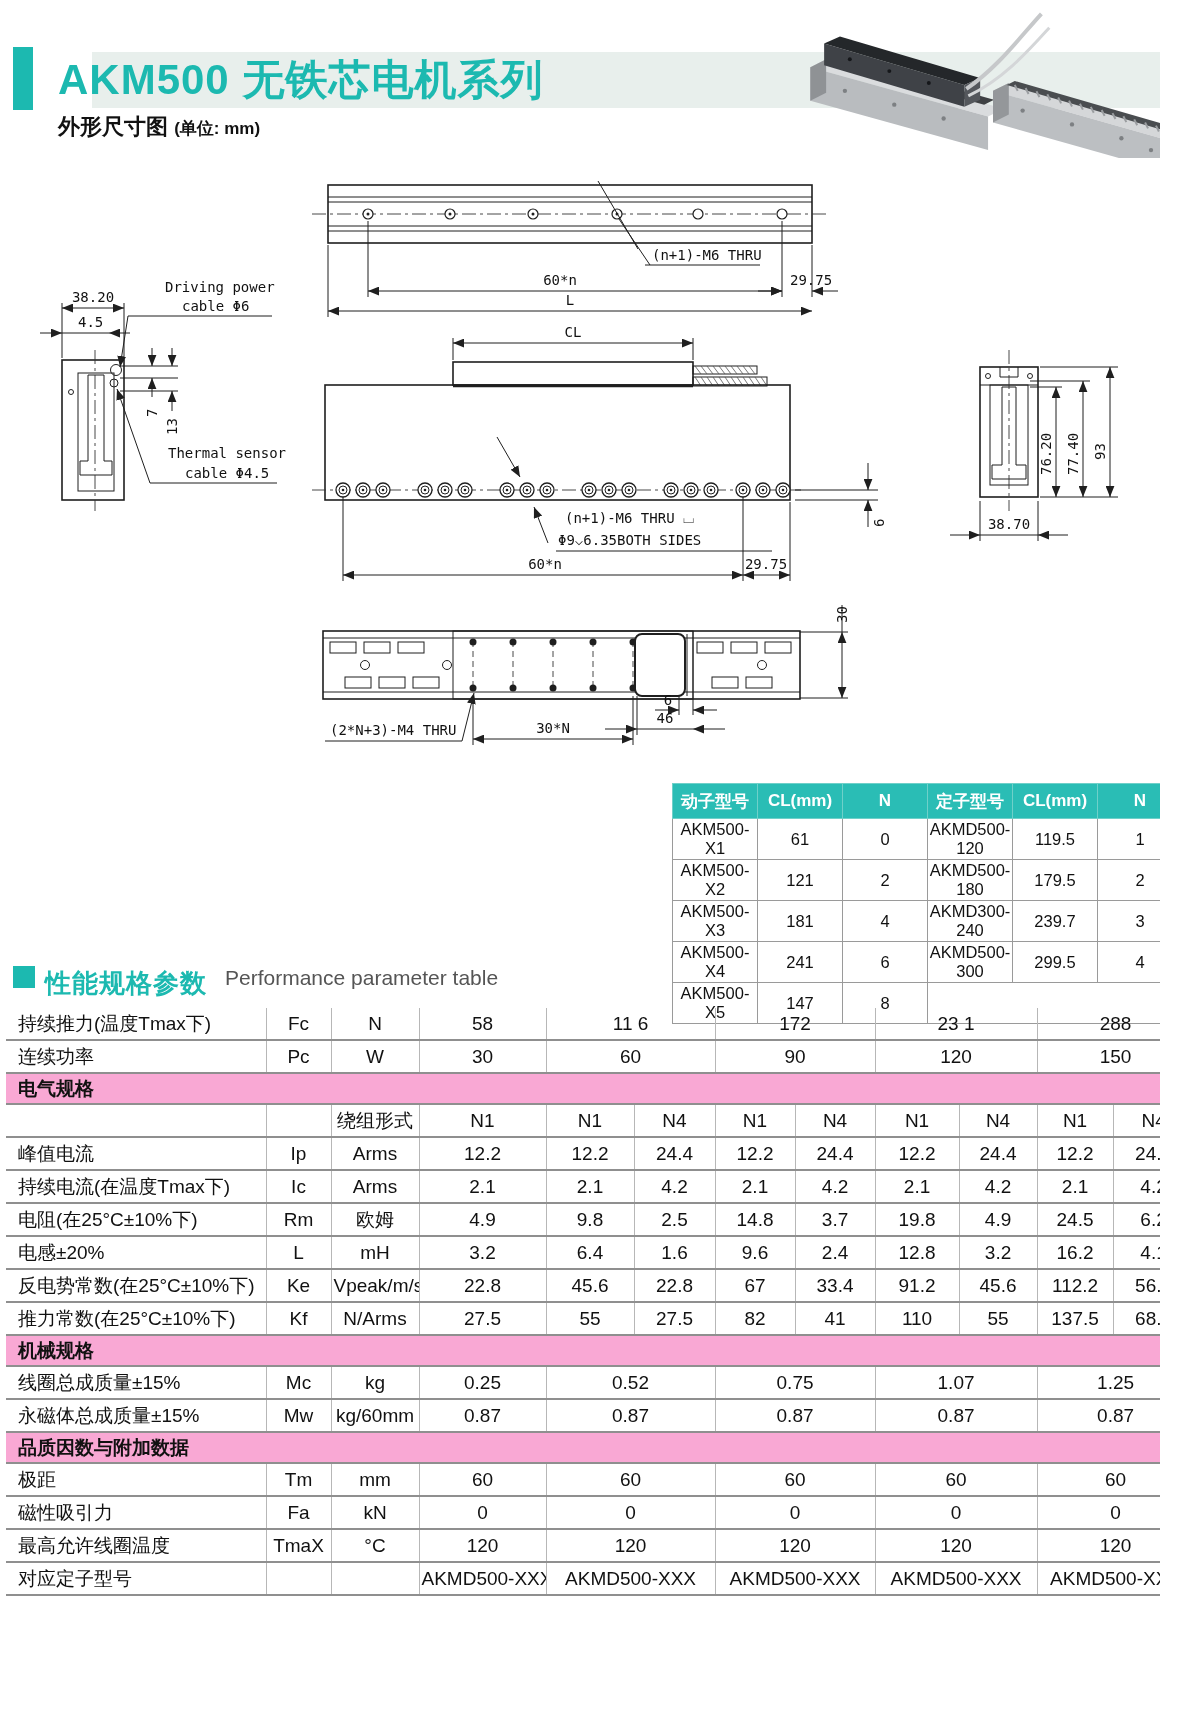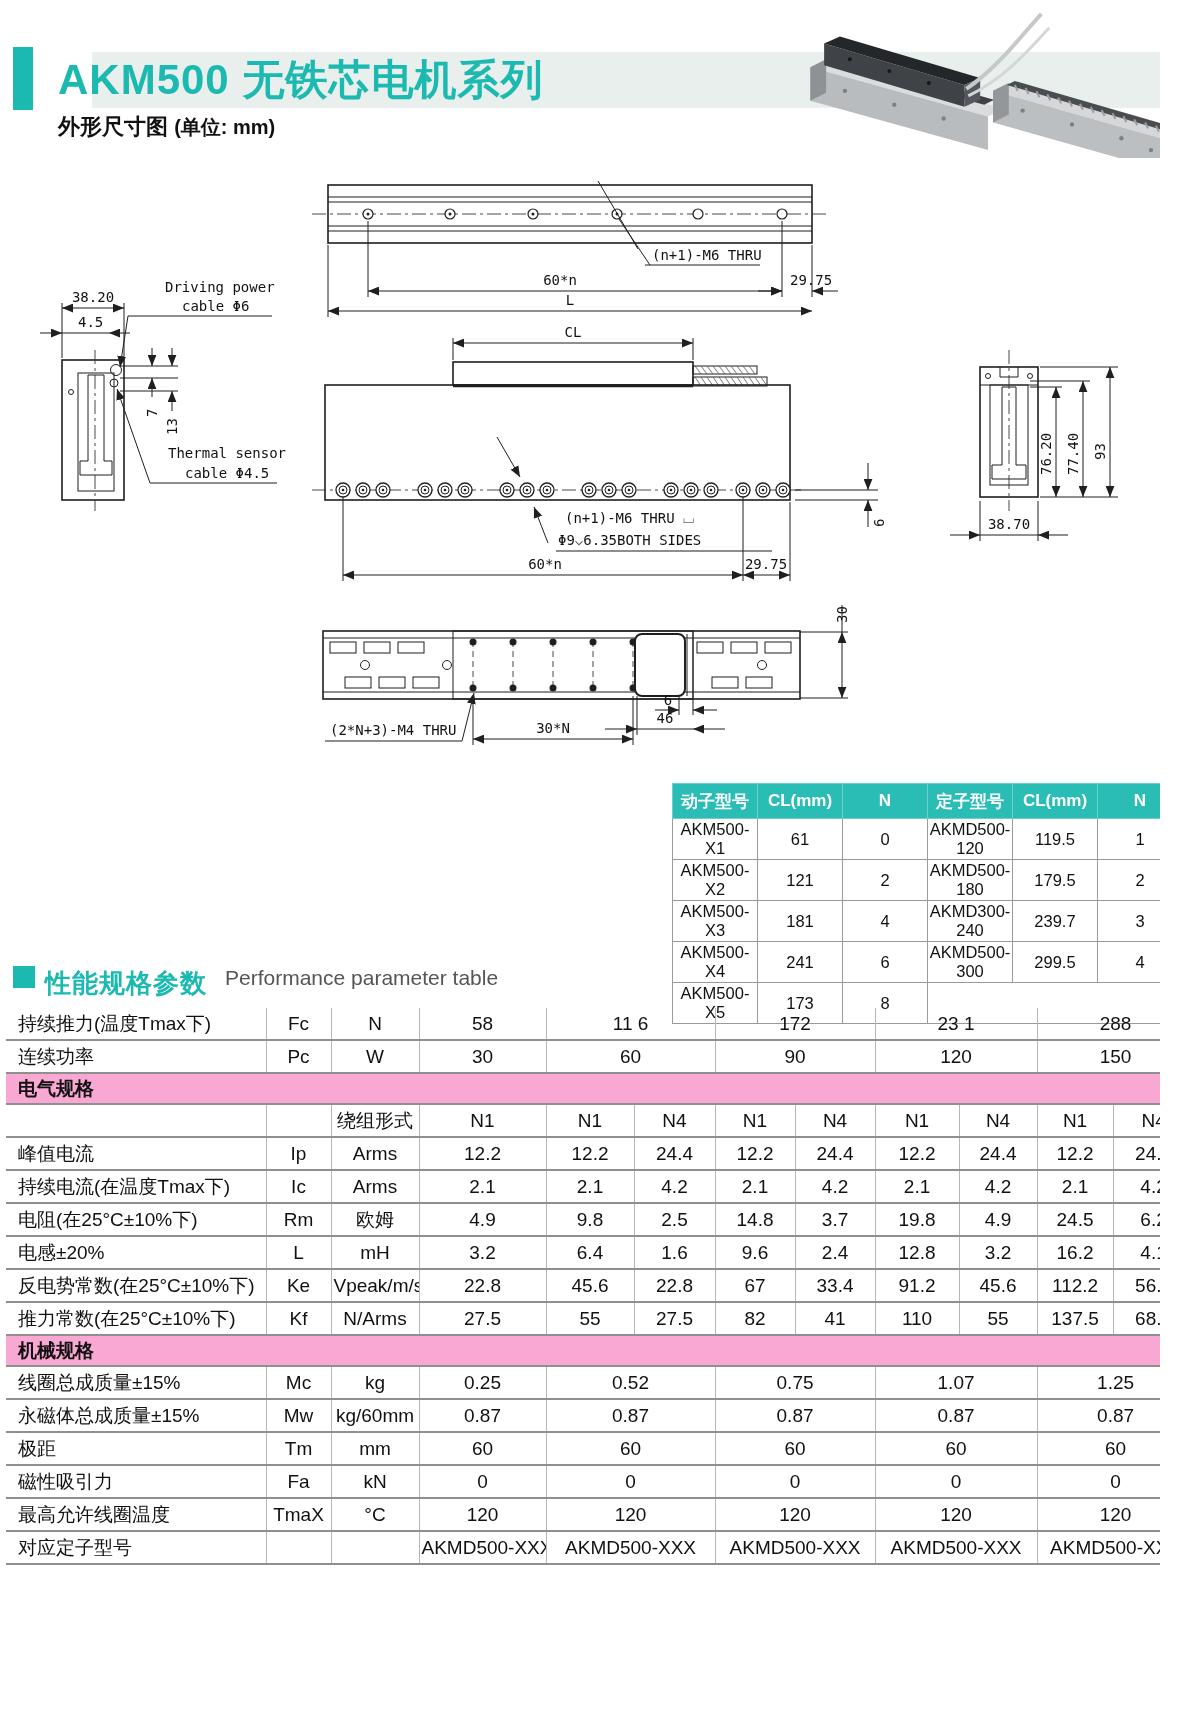--- a/index.html
+++ b/index.html
@@ -4,21 +4,21 @@
 <style>
   html,body{margin:0;padding:0;background:#fff;}
   .page{position:relative;width:1160px;height:1723px;background:#fff;overflow:hidden;
         font-family:"Liberation Sans","DejaVu Sans",sans-serif;color:#111;}
   .abs{position:absolute;}
   
   .title-band{left:92px;top:52px;width:1108px;height:56px;background:#e8efec;}
   .accent-bar{left:13px;top:47px;width:20px;height:63px;background:#1cb9b0;}
   .page-title{left:58px;top:52px;font-size:42px;font-weight:bold;color:#1cb9b0;letter-spacing:1px;white-space:nowrap;}
   .subtitle{left:58px;top:112px;font-size:22px;font-weight:bold;color:#111;white-space:nowrap;}
-  .subtitle .sub-unit{font-size:20px;}
+  .subtitle .sub-unit{font-size:17px;}
   
   .drawings{left:0;top:145px;width:1200px;height:660px;}
   .photo{left:788px;top:0;width:412px;height:158px;}
   .ol{stroke:#1f1f1f;stroke-width:1.6;fill:none;}
   .il{stroke:#1f1f1f;stroke-width:1;fill:none;}
   .dim{stroke:#1f1f1f;stroke-width:1;fill:none;}
   .dl{stroke:#1f1f1f;stroke-width:1;fill:none;marker-start:url(#ar);marker-end:url(#ar);}
   .de{stroke:#1f1f1f;stroke-width:1;fill:none;marker-end:url(#ar);}
   .cl{stroke:#333;stroke-width:.9;fill:none;stroke-dasharray:14 4 3 4;}
   text.dt{font:14px "DejaVu Sans Mono",monospace;fill:#111;}
@@ -426,21 +426,21 @@
         <tr>
           <td>AKM500-X4</td>
           <td>241</td>
           <td>6</td>
           <td>AKMD500-300</td>
           <td>299.5</td>
           <td>4</td>
         </tr>
         <tr>
           <td>AKM500-X5</td>
-          <td>173</td>
+          <td>147</td>
           <td>8</td>
           <td colspan="3"></td>
         </tr>
       </tbody>
   </table>
 
   <div class="abs sec-title">
     <div class="sec-square"></div>
     <span class="sec-cn">性能规格参数</span>
     <span class="sec-en">Performance parameter table</span>
@@ -599,20 +599,23 @@
         <tr>
           <td class="lab">永磁体总成质量±15%</td>
           <td>Mw</td>
           <td>kg/60mm</td>
           <td>0.87</td>
           <td colspan="2">0.87</td>
           <td colspan="2">0.87</td>
           <td colspan="2">0.87</td>
           <td colspan="2">0.87</td>
         </tr>
+        <tr class="band">
+          <td colspan="12">品质因数与附加数据</td>
+        </tr>
         <tr>
           <td class="lab">极距</td>
           <td>Tm</td>
           <td>mm</td>
           <td>60</td>
           <td colspan="2">60</td>
           <td colspan="2">60</td>
           <td colspan="2">60</td>
           <td colspan="2">60</td>
         </tr>

